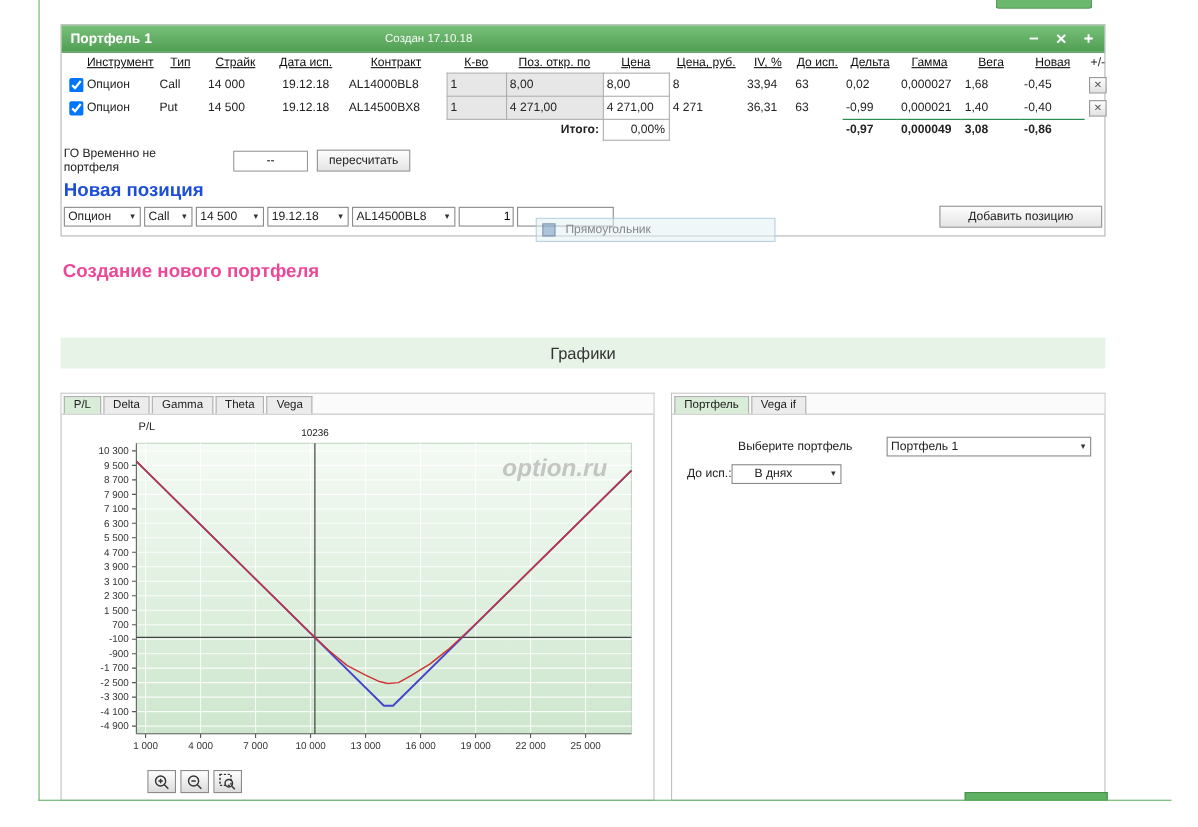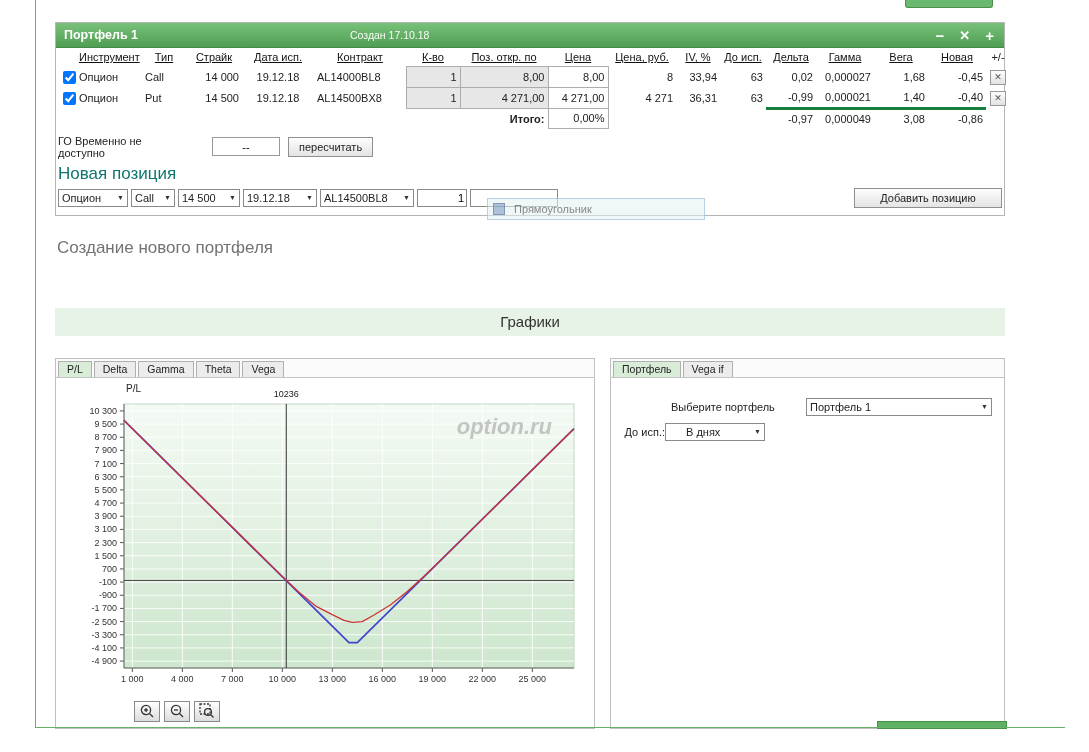--- a/index.html
+++ b/index.html
@@ -22,48 +22,48 @@
   .pf-created{font-size:10.5px;margin-left:212px;opacity:.95;}
   .pf-controls{margin-left:auto;margin-right:10px;display:flex;gap:15px;align-items:center;}
   .pf-controls span{font-weight:bold;cursor:default;}
   .wc-min,.wc-add{font-size:15px;}
   .wc-close{font-size:13px;}
 
   table.pf{width:100%;border-collapse:collapse;table-layout:fixed;font-size:11px;}
   table.pf th{font-weight:normal;padding:2px 3px;height:14px;white-space:nowrap;overflow:hidden;}
   table.pf td{padding:1px 3px;height:16px;white-space:nowrap;overflow:hidden;}
   .hul{text-decoration:underline;color:#111;}
-  td.num{text-align:right;} td.ctr{text-align:center;}
+  td.num{} td.ctr{text-align:center;}
   td.box{background:#e7e7e7;border:1px solid #adadad;}
   td.boxw{background:#fff;border:1px solid #adadad;}
-  td.tot{border-top:3px solid #15803d;}
+  td.tot{border-top:1px solid #15803d;font-weight:bold;}
   td.tot-lbl{font-weight:bold;text-align:right;}
   td.tot-pct{border:1px solid #adadad;text-align:right;}
   .del-btn{width:16px;height:15px;font-size:9px;line-height:9px;color:#555;padding:0;border:1px solid #999;background:linear-gradient(#fdfdfd,#e2e2e2);}
 
   .go-row{display:flex;align-items:center;padding:6px 2px 2px 2px;}
   .go-text{width:112px;line-height:12px;}
   .go-input{width:62px;height:15px;border:1px solid #999;text-align:center;background:#fff;margin-left:42px;font-size:11px;}
   .btn{border:1px solid #8f8f8f;background:linear-gradient(#fdfdfd,#e4e4e4);font-size:11px;height:20px;padding:2px 10px;color:#222;}
   .go-btn{margin-left:8px;}
 
-  .np-title{font-size:17px;font-weight:400;margin:3px 0 4px 2px;color:#0f766e;}
+  .np-title{font-size:17px;font-weight:700;margin:3px 0 4px 2px;color:#1d4ed8;}
   .np-row{display:flex;align-items:center;gap:3px;padding:0 2px 7px 2px;}
   .sel{border:1px solid #8a8a8a;background:#fff;height:18px;display:inline-flex;align-items:center;justify-content:space-between;padding:0 3px;box-sizing:border-box;cursor:default;}
   .sel .arr{font-size:7px;color:#333;margin-left:5px;}
   .np-qty{width:50px;height:18px;border:1px solid #8a8a8a;text-align:right;box-sizing:border-box;font-size:11px;}
   .np-empty{width:88px;height:18px;border:1px solid #8a8a8a;box-sizing:border-box;font-size:11px;}
   .np-add{margin-left:auto;width:148px;}
 
   .rect-overlay{position:absolute;left:432px;top:176px;width:206px;height:20px;background:rgba(228,240,244,.55);
     border:1px solid rgba(140,180,210,.55);display:flex;align-items:center;gap:9px;padding:0 5px;
     color:rgba(115,115,115,.85);z-index:3;}
   .rect-swatch{width:10px;height:10px;background:rgba(90,130,180,.45);border:1px solid rgba(90,110,140,.5);}
 
-  .cp-title{font-size:17px;font-weight:400;margin:22px 0 6px 2px;color:#737373;}
+  .cp-title{font-size:17px;font-weight:700;margin:22px 0 6px 2px;color:#ec4899;}
   .cp-row{display:flex;align-items:stretch;height:20px;}
   .cp-cell{border:1px solid #aaa;display:flex;align-items:center;padding:0 6px;box-sizing:border-box;}
   .cp-name-label{width:156px;}
   .cp-input{border:1px solid #aaa;border-left:none;width:330px;box-sizing:border-box;font-size:11px;padding:0 4px;}
   .cp-asset-label{width:196px;border-left:none;justify-content:flex-end;}
   .cp-sel{width:97px;}
   .cp-btn{margin-left:auto;width:146px;}
 
   .charts-band{margin-top:50px;height:28px;background:#e7f3e7;display:flex;align-items:center;justify-content:center;font-size:15px;color:#333;}
 
@@ -203,21 +203,21 @@
             <td class="num tot">3,08</td>
             <td class="num tot">-0,86</td>
             <td></td>
           </tr>
         </tbody>
     </table>
 
     <div class="go-row">
       <div class="go-text">
         <div>ГО Временно не</div>
-        <div>доступно</div>
+        <div>портфеля</div>
       </div>
       <input class="go-input" readonly="" value="--" style="">
       <button class="btn go-btn">пересчитать</button>
     </div>
 
     <div class="np-title">Новая позиция</div>
 
     <div class="np-row">
       <div class="sel" style="width:70px">
         <span>Опцион</span>

